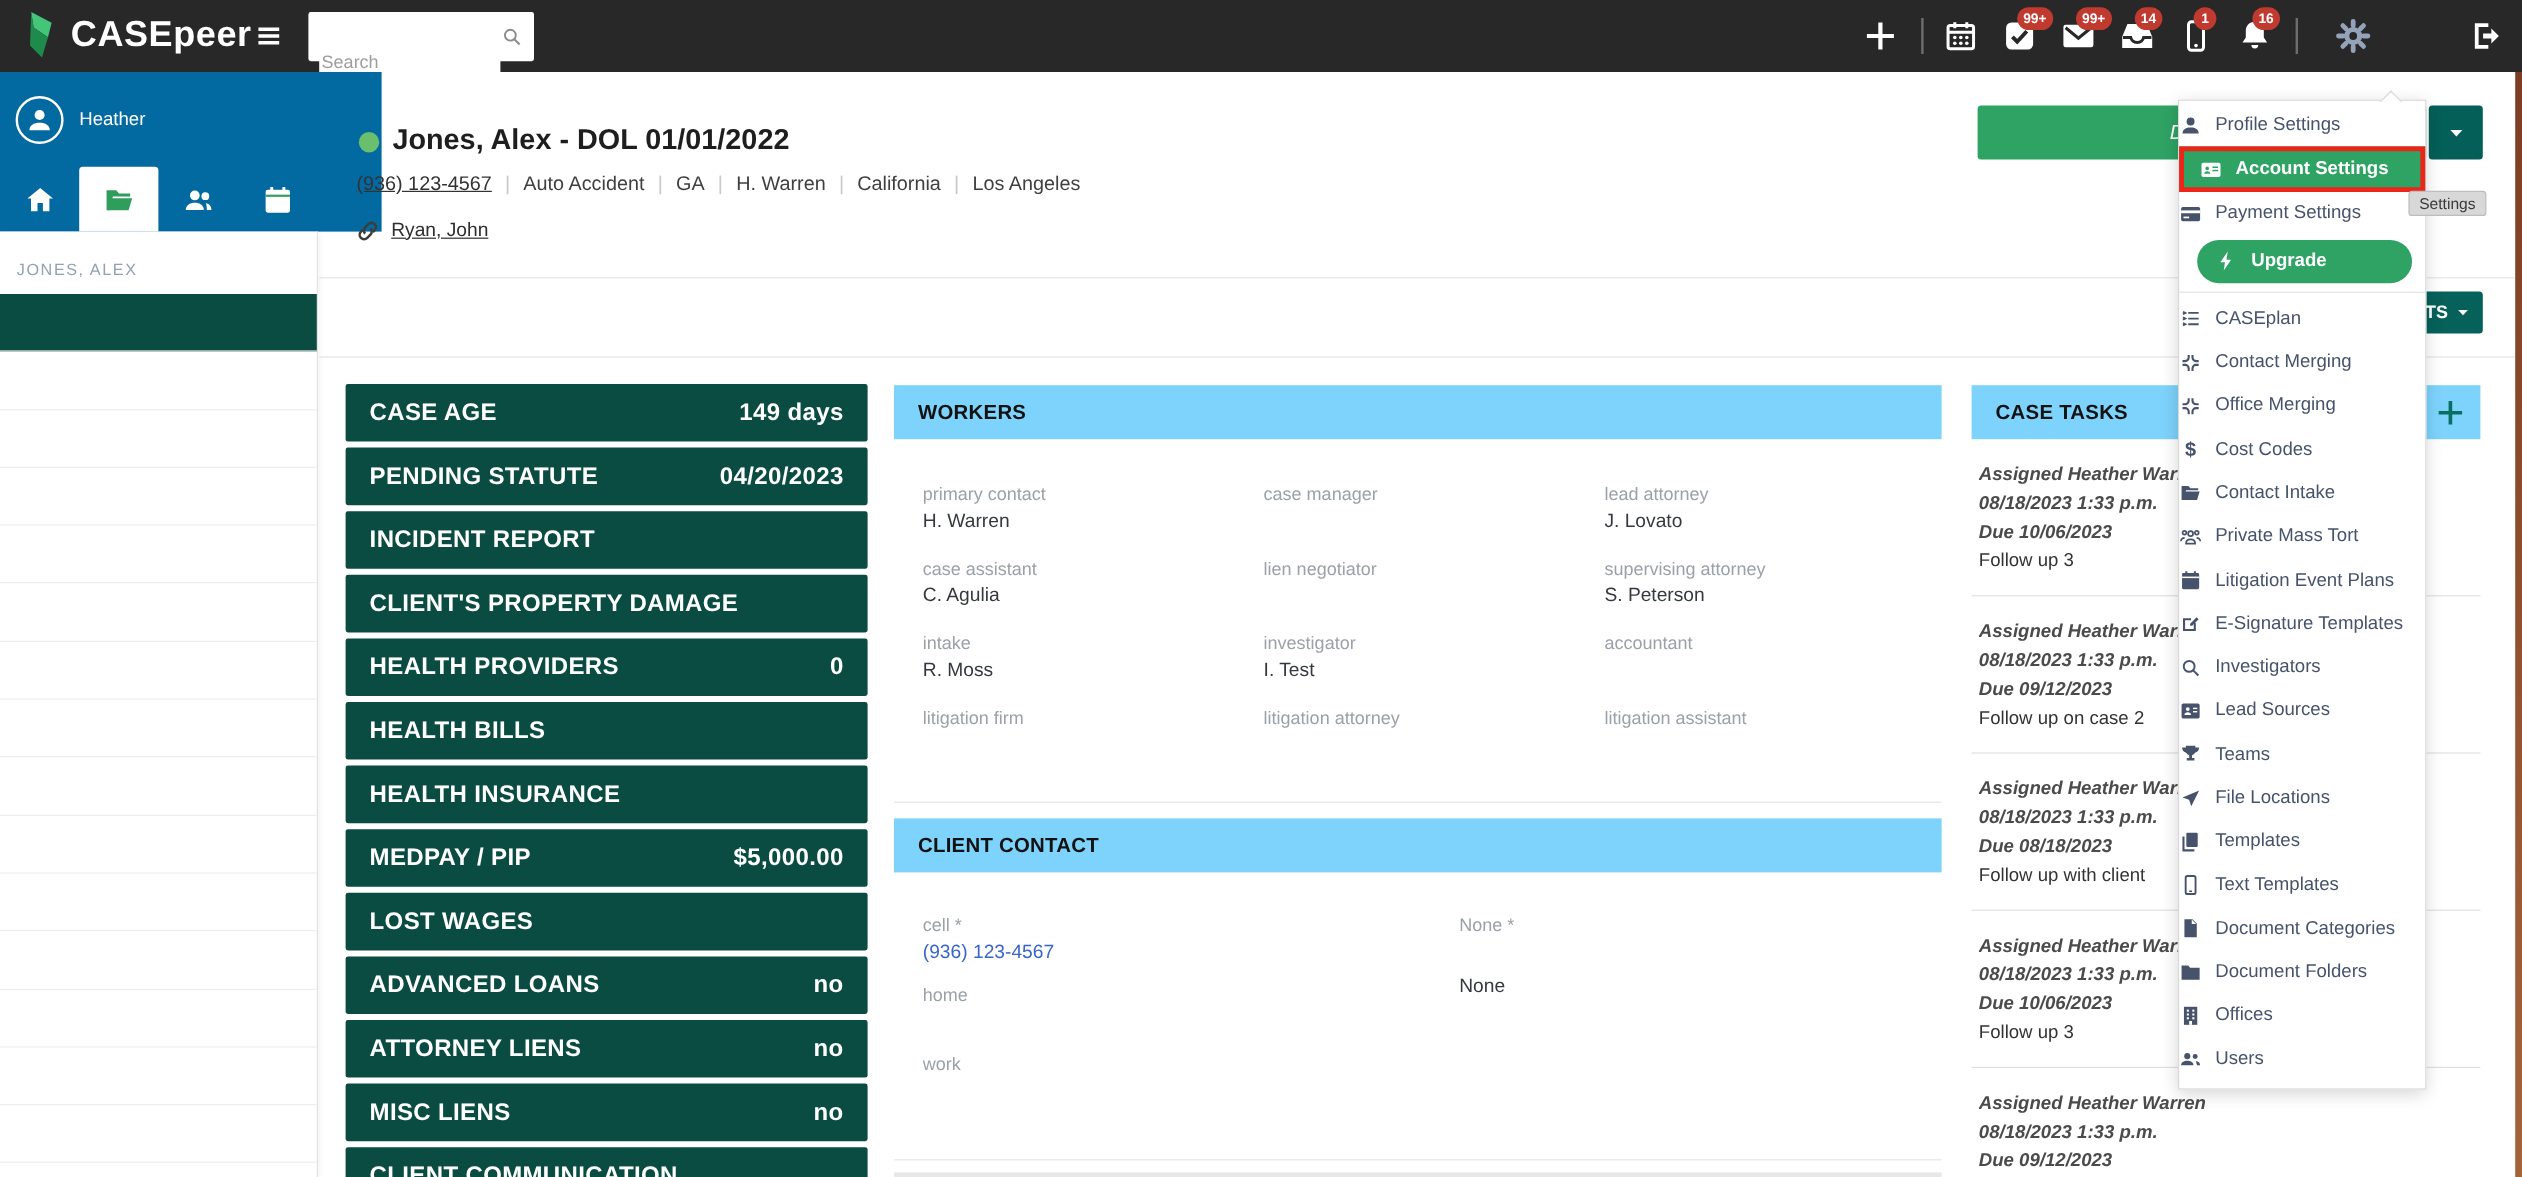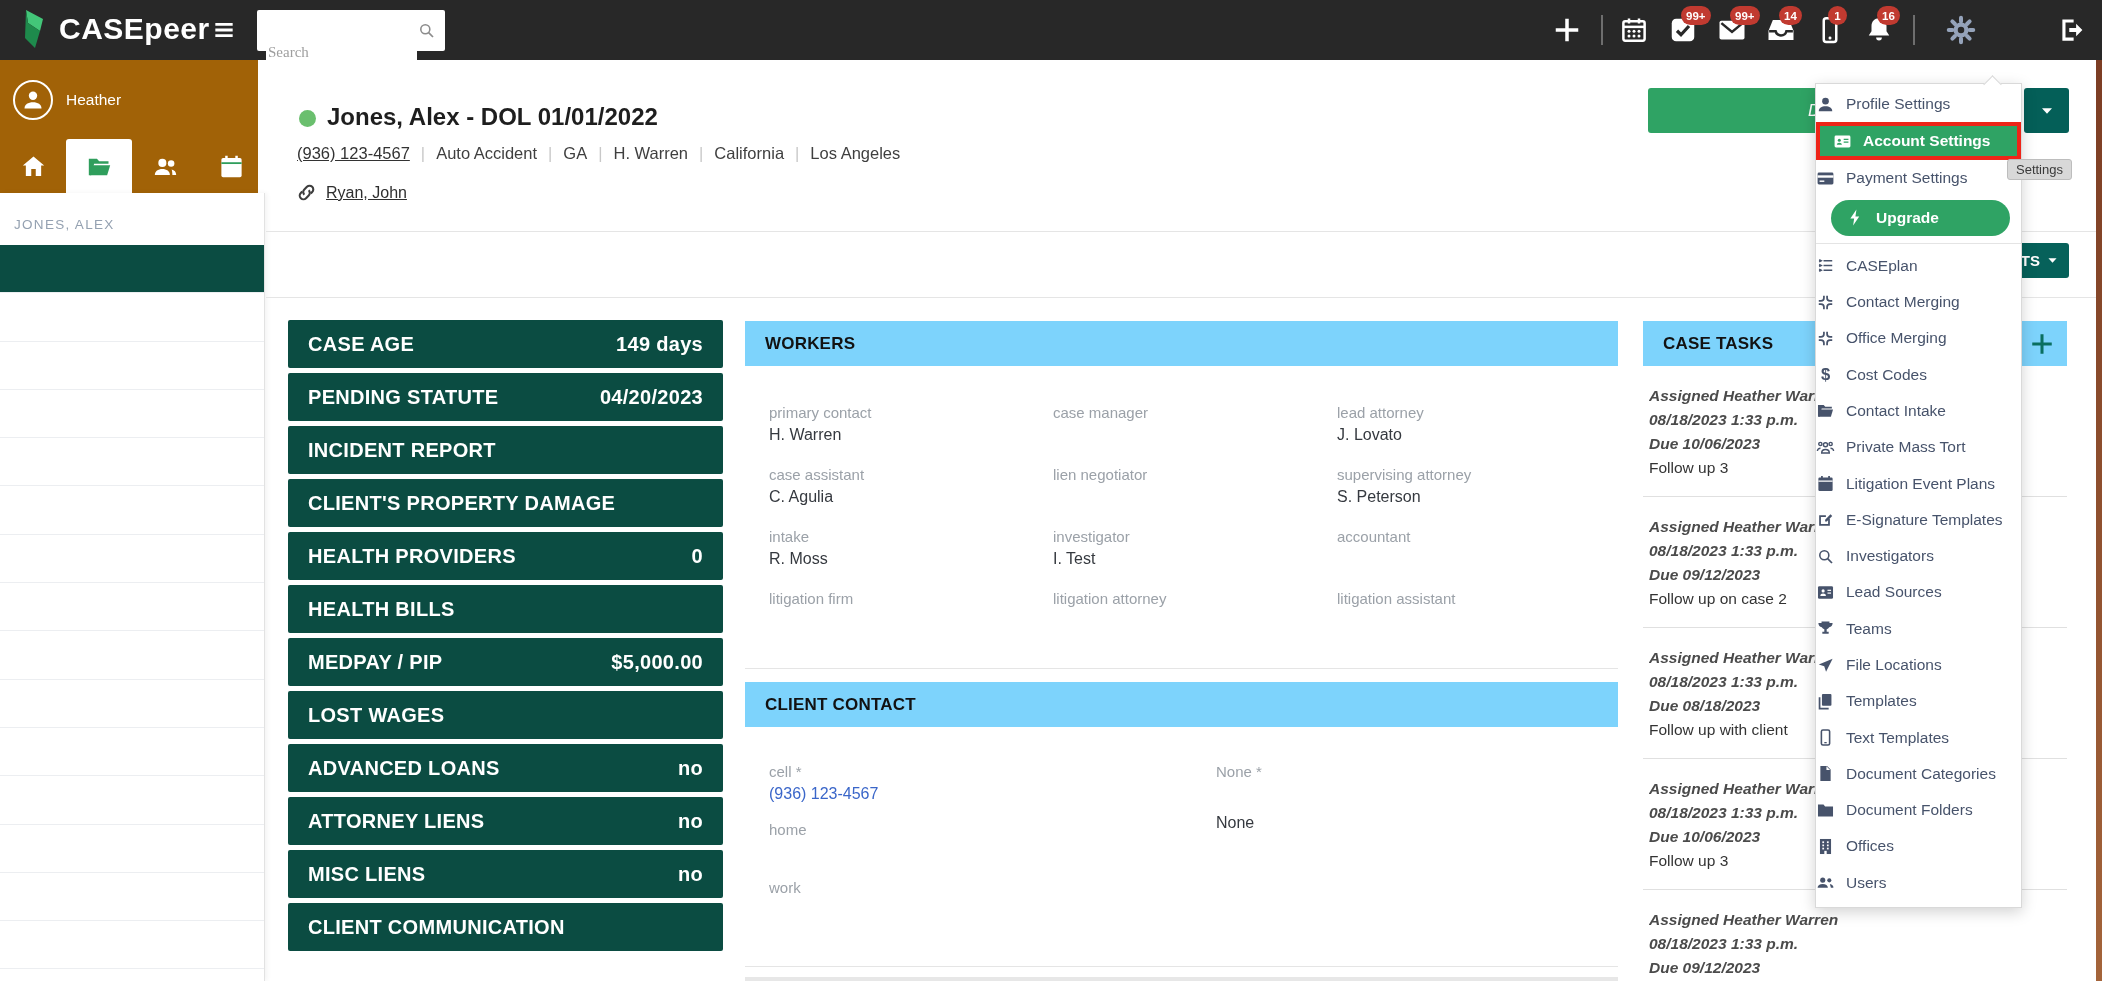--- a/index.html
+++ b/index.html
@@ -13,34 +13,34 @@
   .innstroke{stroke:var(--inn,#282828);fill:none;}
 
   
   .topbar{position:absolute;left:0;top:0;width:2102px;height:60px;background:#282828;--inn:#282828;}
   .brand{position:absolute;left:16px;top:8px;display:flex;align-items:center;gap:9px;}
   .brand .leaf{width:34px;height:42px;}
   .brand .bname{color:#fff;font-size:30px;font-weight:bold;letter-spacing:.5px;}
   .burger{position:absolute;left:210px;top:17px;width:28px;height:26px;color:#fff;cursor:pointer;}
   .searchbox{position:absolute;left:257px;top:10px;width:188px;height:41px;background:#fff;border-radius:2px;
     display:flex;align-items:center;padding:0 9px;}
-  .searchbox input{flex:1;border:0;outline:0;font-size:15px;color:#444;font-family:Liberation Serif, serif;min-width:0;margin-top:44px;}
+  .searchbox input{flex:1;border:0;outline:0;font-size:15px;color:#444;font-family:Liberation Sans, sans-serif;min-width:0;margin-top:44px;}
   .searchbox input::placeholder{color:#9e9e9e;}
   .searchbox .mag{width:19px;height:19px;color:#8c8c8c;}
   .top-icons{position:absolute;left:1552px;top:0;height:60px;display:flex;align-items:center;}
   .tico{position:relative;width:30px;height:30px;color:#fff;margin-right:19px;cursor:pointer;}
   .tico .ic{width:30px;height:30px;}
   .tdiv{width:2px;height:30px;background:#6e6e6e;margin:0 16px 0 0;}
   .tbadge{position:absolute;top:-9px;left:13px;background:#c13a30;color:#fff;font-size:11.5px;font-weight:bold;
     height:19px;min-width:19px;padding:0 5px;border-radius:10px;display:flex;align-items:center;justify-content:center;}
   .gear-btn{color:#95a3ba;}
   .logout-btn{width:33px;height:30px;margin-right:0;}
 
   
-  .side-green{position:absolute;left:0;top:60px;width:258px;height:133px;background:#a16207;--inn:#2f9e5c;}
+  .side-green{position:absolute;left:0;top:60px;width:318px;height:133px;background:#0369a1;--inn:#2f9e5c;}
   .avatar{position:absolute;left:13px;top:20px;width:40px;height:40px;border:2.5px solid #fff;border-radius:50%;
     display:flex;align-items:center;justify-content:center;color:#fff;}
   .avatar .ic{width:24px;height:24px;}
   .uname{position:absolute;left:66px;top:31px;color:#fff;font-size:15.5px;}
   .navrow{position:absolute;left:0;top:79px;width:265px;height:54px;display:flex;}
   .navcell{width:66px;height:54px;display:flex;align-items:center;justify-content:center;color:#fff;cursor:pointer;}
   .navcell .ic{width:27px;height:27px;}
   .navcell.active{background:#fff;color:#2f9e5c;border-radius:3px 3px 0 0;}
   .side-white{position:absolute;left:0;top:193px;width:265px;height:788px;background:#fff;
     border-right:1px solid #e2e2e2;box-shadow:2px 0 5px rgba(0,0,0,.05);}
@@ -361,20 +361,24 @@
       </div>
       <div class="stat">
         <span>HEALTH PROVIDERS</span>
         <span>0</span>
       </div>
       <div class="stat">
         <span>HEALTH BILLS</span>
         <span></span>
       </div>
       <div class="stat">
+        <span>HEALTH INSURANCE</span>
+        <span></span>
+      </div>
+      <div class="stat">
         <span>MEDPAY / PIP</span>
         <span>$5,000.00</span>
       </div>
       <div class="stat">
         <span>LOST WAGES</span>
         <span></span>
       </div>
       <div class="stat">
         <span>ADVANCED LOANS</span>
         <span>no</span>

